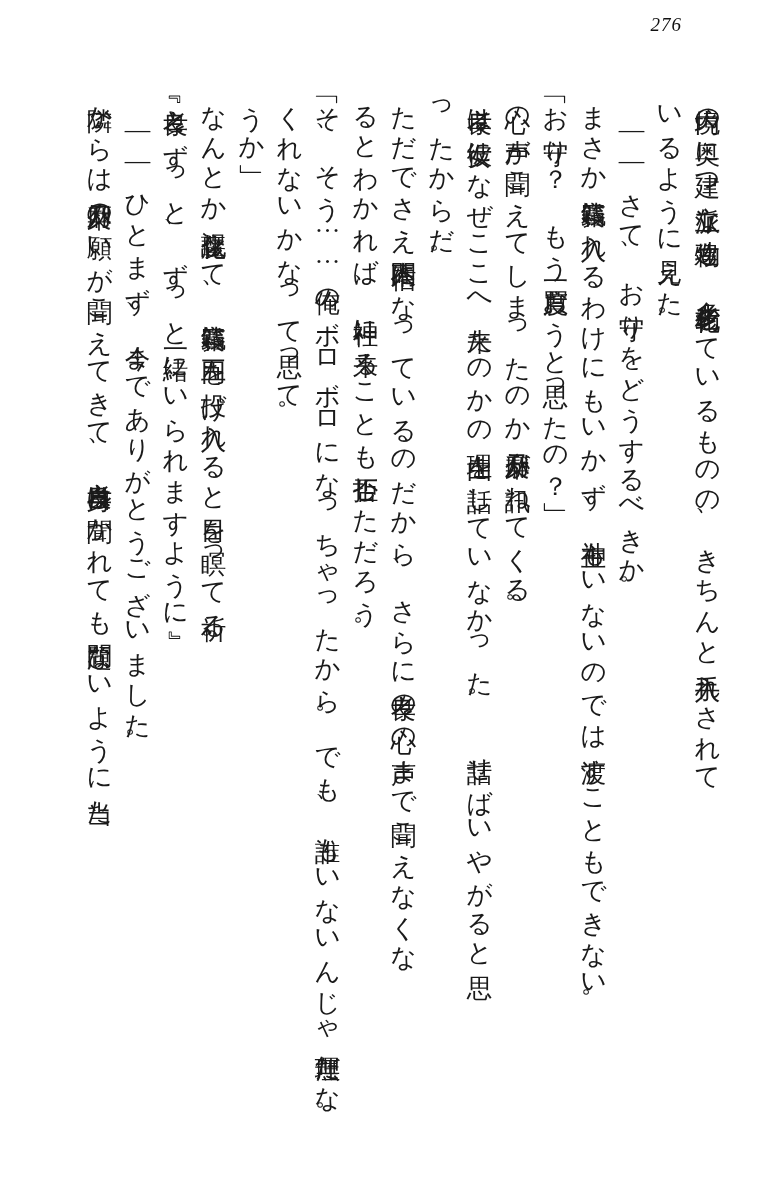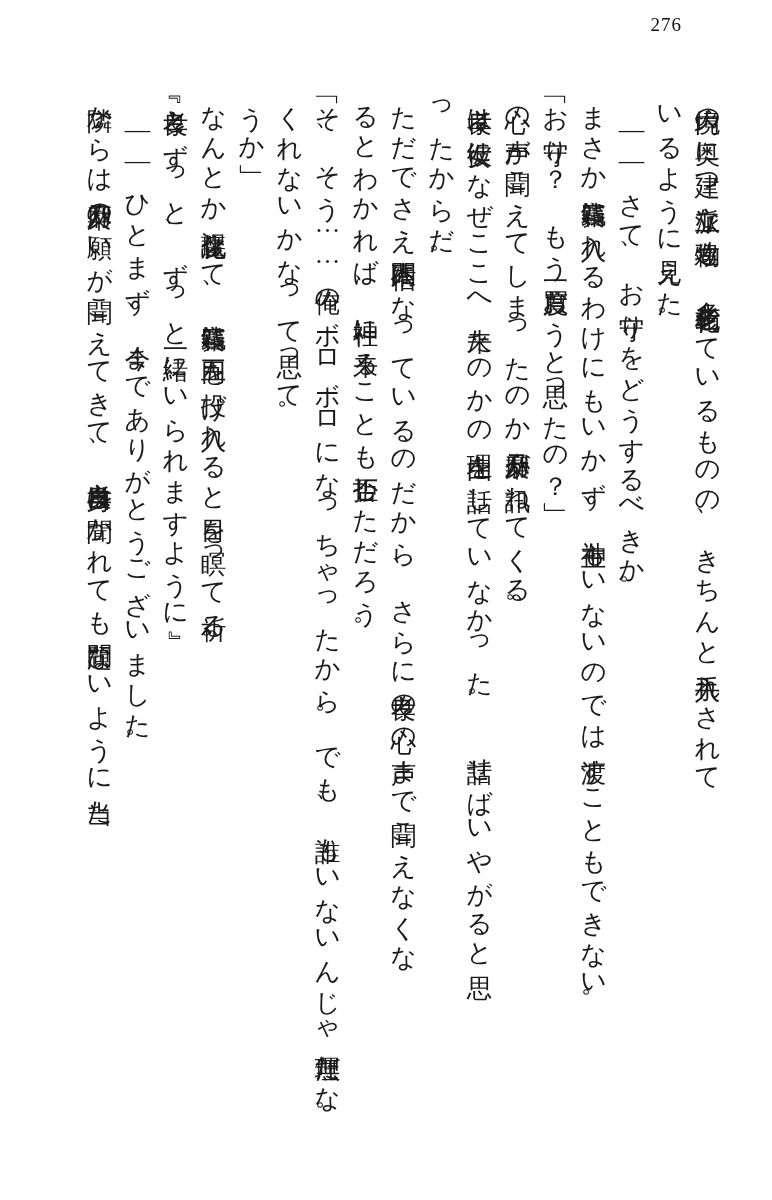--- a/index.html
+++ b/index.html
@@ -18,20 +18,21 @@
     position: relative;
     width: 772px;
     height: 1200px;
     background: #ffffff;
   }
   
   #page-number {
     position: absolute;
     top: 14px;
     right: 90px;
+    font-style: italic;
     font-size: 19px;
     letter-spacing: 1px;
     color: #111;
   }
   
   #body-text {
     position: absolute;
     top: 88px;
     right: 52px;
     bottom: 40px;

